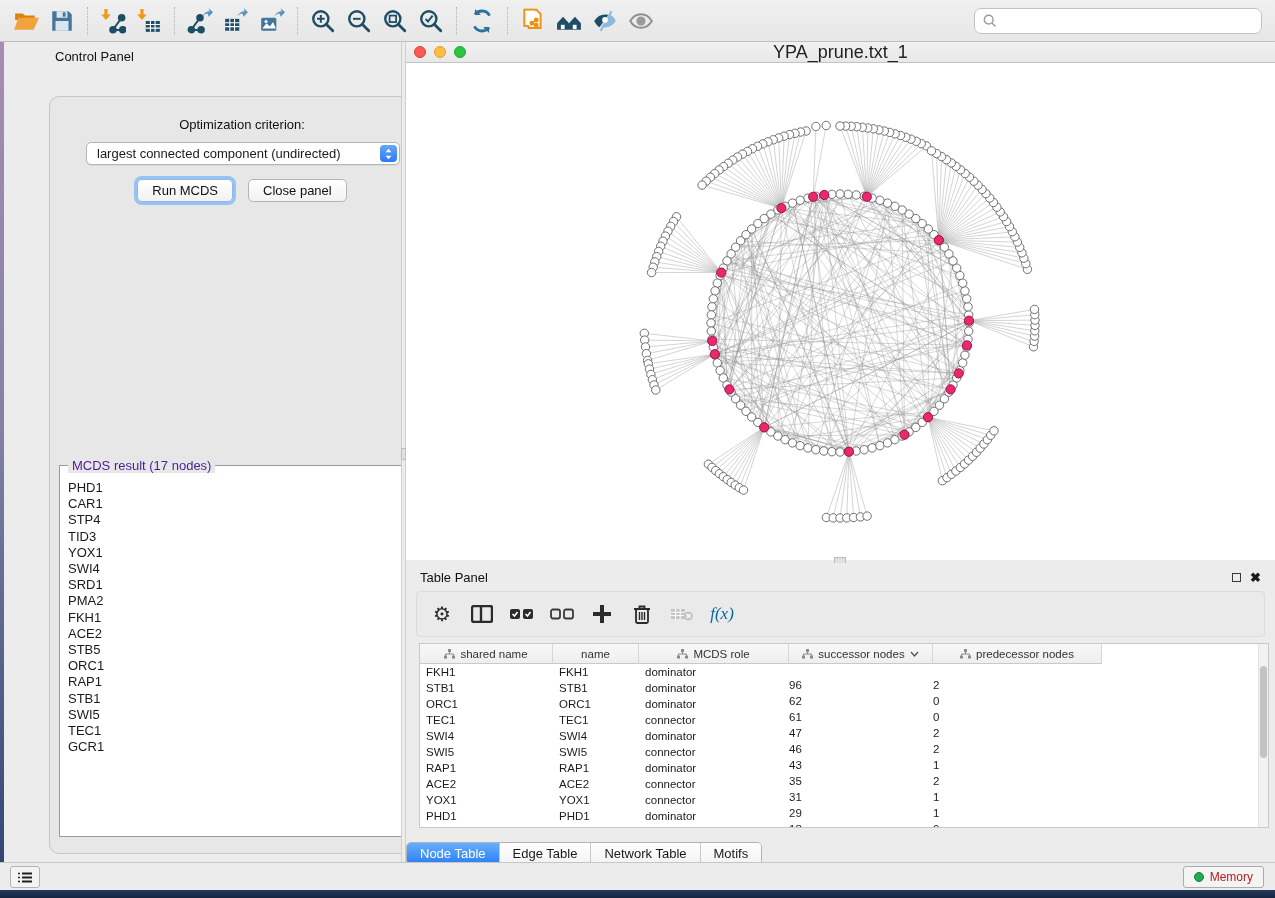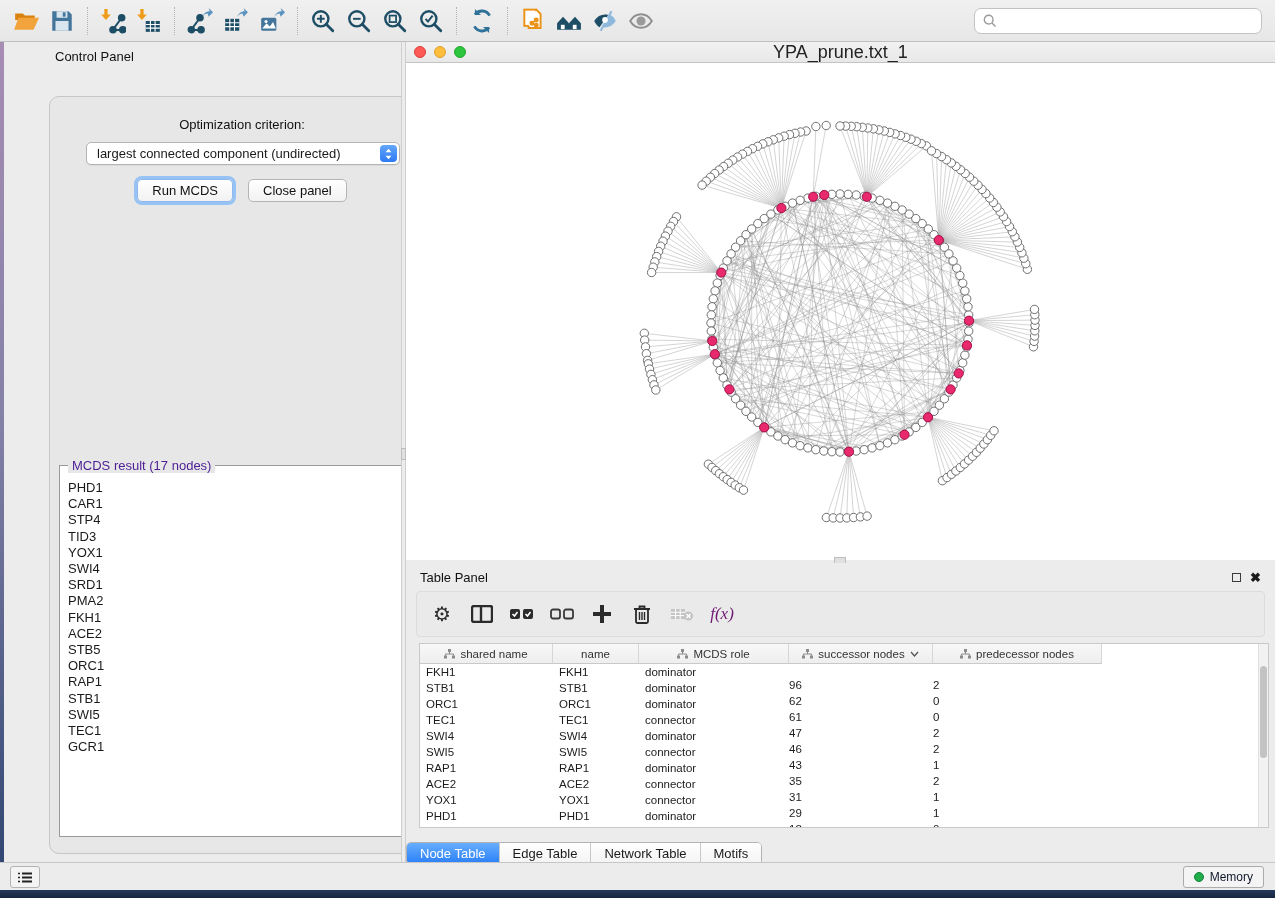--- a/index.html
+++ b/index.html
@@ -70,40 +70,40 @@
   #v-grip { position:absolute; left:-1px; top:406px; width:5px; height:12px; background:#e0e0e0; border:1px solid #bdbdbd; }
   #h-divider { position:absolute; left:406px; top:560px; width:869px; height:3px; background:#ececec; }
   #h-grip { position:absolute; left:428px; top:-3px; width:12px; height:7px; background:#e0e0e0; border:1px solid #bdbdbd; }
 
   
   #table-panel { position:absolute; left:406px; top:563px; width:869px; height:299px; background:#ececec; }
   #tp-toolbar { position:absolute; left:10px; right:10px; top:28px; height:46px; background:#eaeaea;
     border:1px solid #dcdcdc; border-radius:4px; display:flex; align-items:center; padding-left:10px; gap:10px; }
   .tp-ico { width:30px; height:30px; display:flex; align-items:center; justify-content:center; }
   #gear-glyph { font-size:20px; color:#2e2e2e; line-height:20px; }
-  .fx-label { font-family:"Liberation Serif", serif; font-style:italic; font-size:17px; color:#701a75; }
+  .fx-label { font-family:"Liberation Serif", serif; font-style:italic; font-size:17px; color:#0369a1; }
   #node-table { position:absolute; left:13px; top:80px; width:850px; height:185px; background:#fff;
     border:1px solid #c9c9c9; overflow:hidden; }
   #table-head { display:flex; height:20px; background:#fff; }
   .th { display:flex; align-items:center; justify-content:center; gap:5px; font-size:11.5px; color:#333;
     background:linear-gradient(#f8f8f8,#eeeeee); border-right:1px solid #d6d6d6; border-bottom:1px solid #c9c9c9; }
   .tr { display:flex; height:16px; align-items:center; }
   .td { font-size:11.5px; color:#1c1c1c; padding-left:6px; white-space:nowrap; overflow:hidden; }
   .td.num { text-align:left; padding-right:17px; padding-left:0;margin-top:25px; }
   #table-scroll { position:absolute; right:0; top:0; bottom:0; width:10px; background:#f2f2f2; border-left:1px solid #e0e0e0; }
   #table-thumb { position:absolute; left:1px; right:1px; top:22px; height:92px; background:#c3c3c3; border-radius:4px; }
   #tp-tabs-row { position:absolute; left:0; width:100%; top:270px; display:flex; justify-content:flex-start;margin-top:9px; }
 
   
   #status-bar { position:absolute; left:0; top:862px; width:1275px; height:28px; background:#ececec;
     border-top:1px solid #c6c6c6; }
   #tasks-button { position:absolute; left:10px; top:3px; width:30px; height:22px; background:#f4f4f4;
     border:1px solid #b3b3b3; border-radius:3px; display:flex; align-items:center; justify-content:center; }
   #memory-button { position:absolute; right:11px; top:3px; height:22px; padding:0 10px; background:#f4f4f4;
-    border:1px solid #ababab; border-radius:3px; display:flex; align-items:center; gap:6px; font-size:12px; color:#0f172a; }
+    border:1px solid #ababab; border-radius:3px; display:flex; align-items:center; gap:6px; font-size:12px; color:#b91c1c; }
   #memory-dot { width:10px; height:10px; border-radius:50%; background:#1fae4a; border:1px solid #14813a; }
 </style>
 </head>
 <body>
 
 <div id="toolbar">
   <div class="tbtn">
     <svg viewBox="0 0 24 24">
         <path fill="#d9820f" d="M2 5h7l2 2h9v4H2z"></path>
         <path fill="#f2a33c" d="M1 20l4-11h19l-5 11z"></path>

